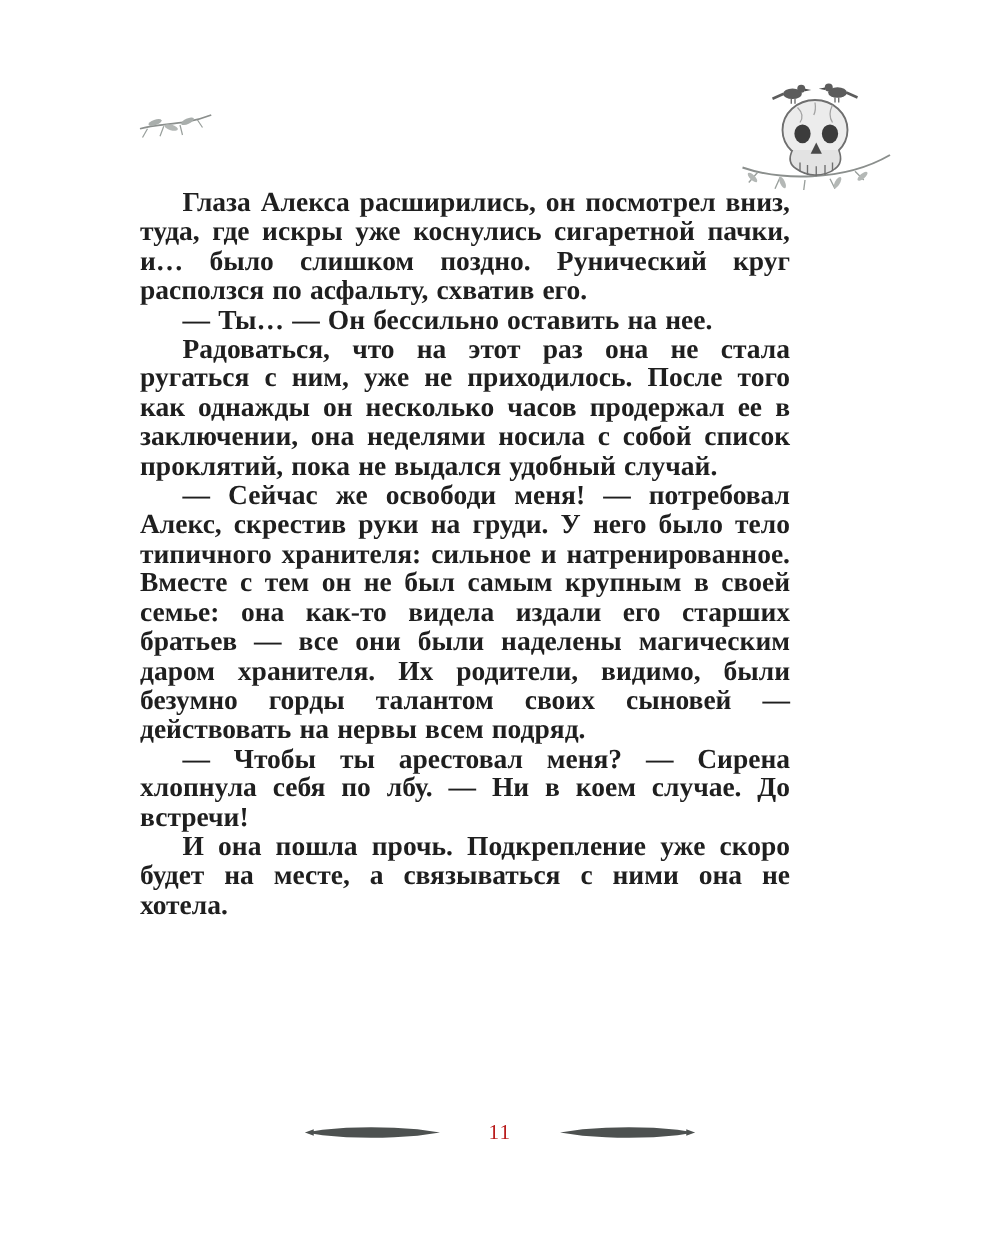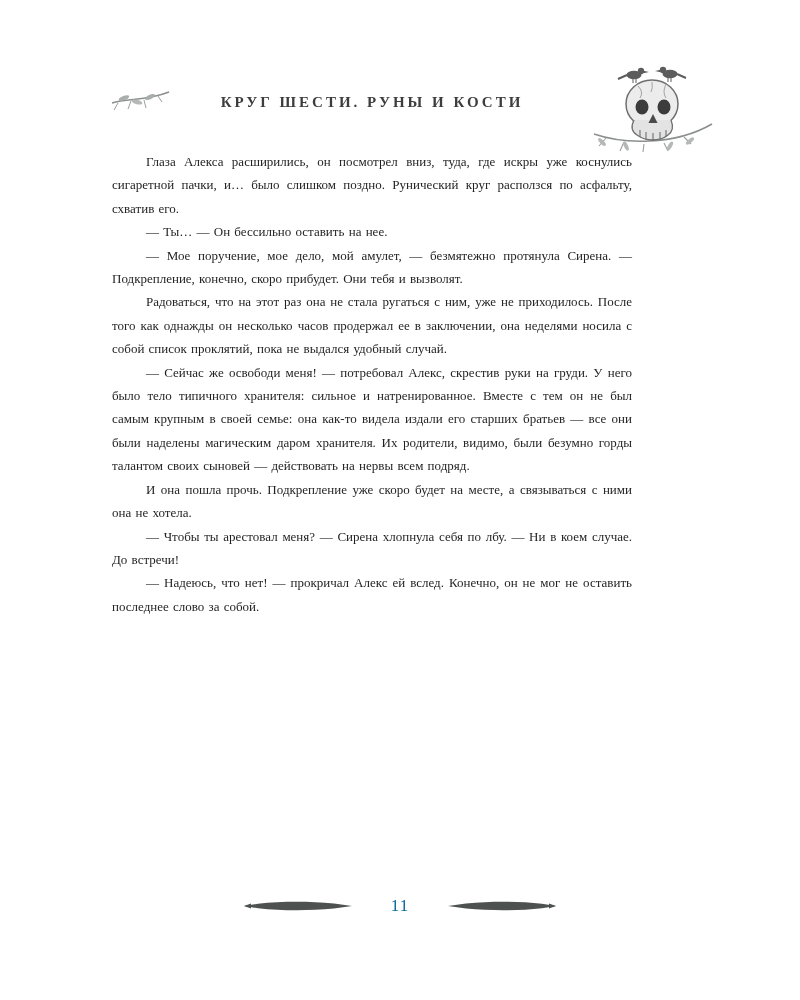--- a/index.html
+++ b/index.html
@@ -42,60 +42,60 @@
 
   
   .text-block {
     position: absolute;
     top: 150px;
     left: 112px;
     width: 520px;
   }
   .text-block p {
     margin: 0;
-    font-size: 13px;
+    font-size: 22px;
     line-height: 23.4px;
     text-align: justify;
     text-indent: 34px;
     word-spacing: 1px;
+    font-weight: bold;
   }
 
   
   .page-footer {
     position: absolute;
     top: 896px;
     left: 0;
     width: 800px;
     display: flex;
     align-items: center;
     justify-content: center;
     gap: 34px;
   }
   .page-number {
     font-size: 17px;
     letter-spacing: 1px;
-    color: #0369a1;
+    color: #b91c1c;
     min-width: 24px;
     text-align: center;
   }
 </style>
 </head>
 <body>
 
 <div class="page">
 
   <svg class="twig-ornament" width="62" height="28" viewBox="0 0 62 28">
     <path d="M2,17 C18,12 36,15 59,6" stroke="#8b8f8d" fill="none" stroke-width="1.4"></path>
     <ellipse cx="14" cy="12" rx="5.5" ry="2.2" transform="rotate(-20 14 12)" fill="#a9aeac"></ellipse>
     <ellipse cx="27" cy="16" rx="5.5" ry="2.2" transform="rotate(15 27 16)" fill="#b4b8b6"></ellipse>
     <ellipse cx="40" cy="11" rx="5.5" ry="2.2" transform="rotate(-25 40 11)" fill="#a9aeac"></ellipse>
     <path d="M8,17 l-4,7 M21,15 l-3,8 M34,14 l2,8 M48,10 l4,6" stroke="#9aa09d" fill="none" stroke-width="1"></path>
   </svg>
 
-  <div class="running-title">КРУГ ШЕСТИ. РУНЫ И КОСТИ</div>
 
   <svg class="skull-ornament" width="140" height="92" viewBox="0 0 140 92">
 
     <path d="M16,72 C45,82 96,84 134,62" stroke="#8b8f8d" fill="none" stroke-width="1.6"></path>
     <path d="M28,76 l-7,8 M46,80 l-4,9 M66,82 l-1,8 M86,81 l4,8 M106,75 l7,7" stroke="#9aa09d" fill="none" stroke-width="1.1"></path>
     <ellipse cx="24" cy="80" rx="5" ry="2" transform="rotate(45 24 80)" fill="#b4b8b6"></ellipse>
     <ellipse cx="48" cy="84" rx="5" ry="2" transform="rotate(65 48 84)" fill="#b4b8b6"></ellipse>
     <ellipse cx="92" cy="84" rx="5" ry="2" transform="rotate(-60 92 84)" fill="#b4b8b6"></ellipse>
     <ellipse cx="112" cy="79" rx="5" ry="2" transform="rotate(-40 112 79)" fill="#b4b8b6"></ellipse>
 
@@ -121,26 +121,24 @@
     <ellipse cx="92" cy="12" rx="7.5" ry="4.2" fill="#5c5c5c"></ellipse>
     <circle cx="85" cy="8" r="3.2" fill="#5c5c5c"></circle>
     <path d="M82,8 l-5,1 5,1 z" fill="#4a4a4a"></path>
     <path d="M99,12 L108,16" stroke="#5c5c5c" stroke-width="2"></path>
     <path d="M90,16 v4 M93,16 v4" stroke="#5c5c5c" stroke-width="1"></path>
   </svg>
 
   <main class="text-block">
     <p>Глаза Алекса расширились, он посмотрел вниз, туда, где искры уже коснулись сигаретной пачки, и… было слишком поздно. Рунический круг расползся по асфальту, схватив его.</p>
     <p>— Ты… — Он бессильно оставить на нее.</p>
-    <p>— Мое поручение, мое дело, мой амулет, — безмятежно протянула Сирена. — Подкрепление, конечно, скоро прибудет. Они тебя и вызволят.</p>
     <p>Радоваться, что на этот раз она не стала ругаться с ним, уже не приходилось. После того как однажды он несколько часов продержал ее в заключении, она неделями носила с собой список проклятий, пока не выдался удобный случай.</p>
     <p>— Сейчас же освободи меня! — потребовал Алекс, скрестив руки на груди. У него было тело типичного хранителя: сильное и натренированное. Вместе с тем он не был самым крупным в своей семье: она как-то видела издали его старших братьев — все они были наделены магическим даром хранителя. Их родители, видимо, были безумно горды талантом своих сыновей — действовать на нервы всем подряд.</p>
+    <p>— Чтобы ты арестовал меня? — Сирена хлопнула себя по лбу. — Ни в коем случае. До встречи!</p>
     <p>И она пошла прочь. Подкрепление уже скоро будет на месте, а связываться с ними она не хотела.</p>
-    <p>— Чтобы ты арестовал меня? — Сирена хлопнула себя по лбу. — Ни в коем случае. До встречи!</p>
-    <p>— Надеюсь, что нет! — прокричал Алекс ей вслед. Конечно, он не мог не оставить последнее слово за собой.</p>
   </main>
 
   <footer class="page-footer">
     <svg width="112" height="12" viewBox="0 0 112 12">
       <path d="M2,6 L16,3.8 C40,1.2 66,1.2 92,3.4 L110,6 L92,8.6 C66,10.8 40,10.8 16,8.2 Z" fill="#4d5150"></path>
       <path d="M2,6 l7,-2.6 v5.2 z" fill="#4d5150"></path>
     </svg>
     <div class="page-number">11</div>
     <svg width="112" height="12" viewBox="0 0 112 12">
       <g transform="scale(-1,1) translate(-112,0)">

